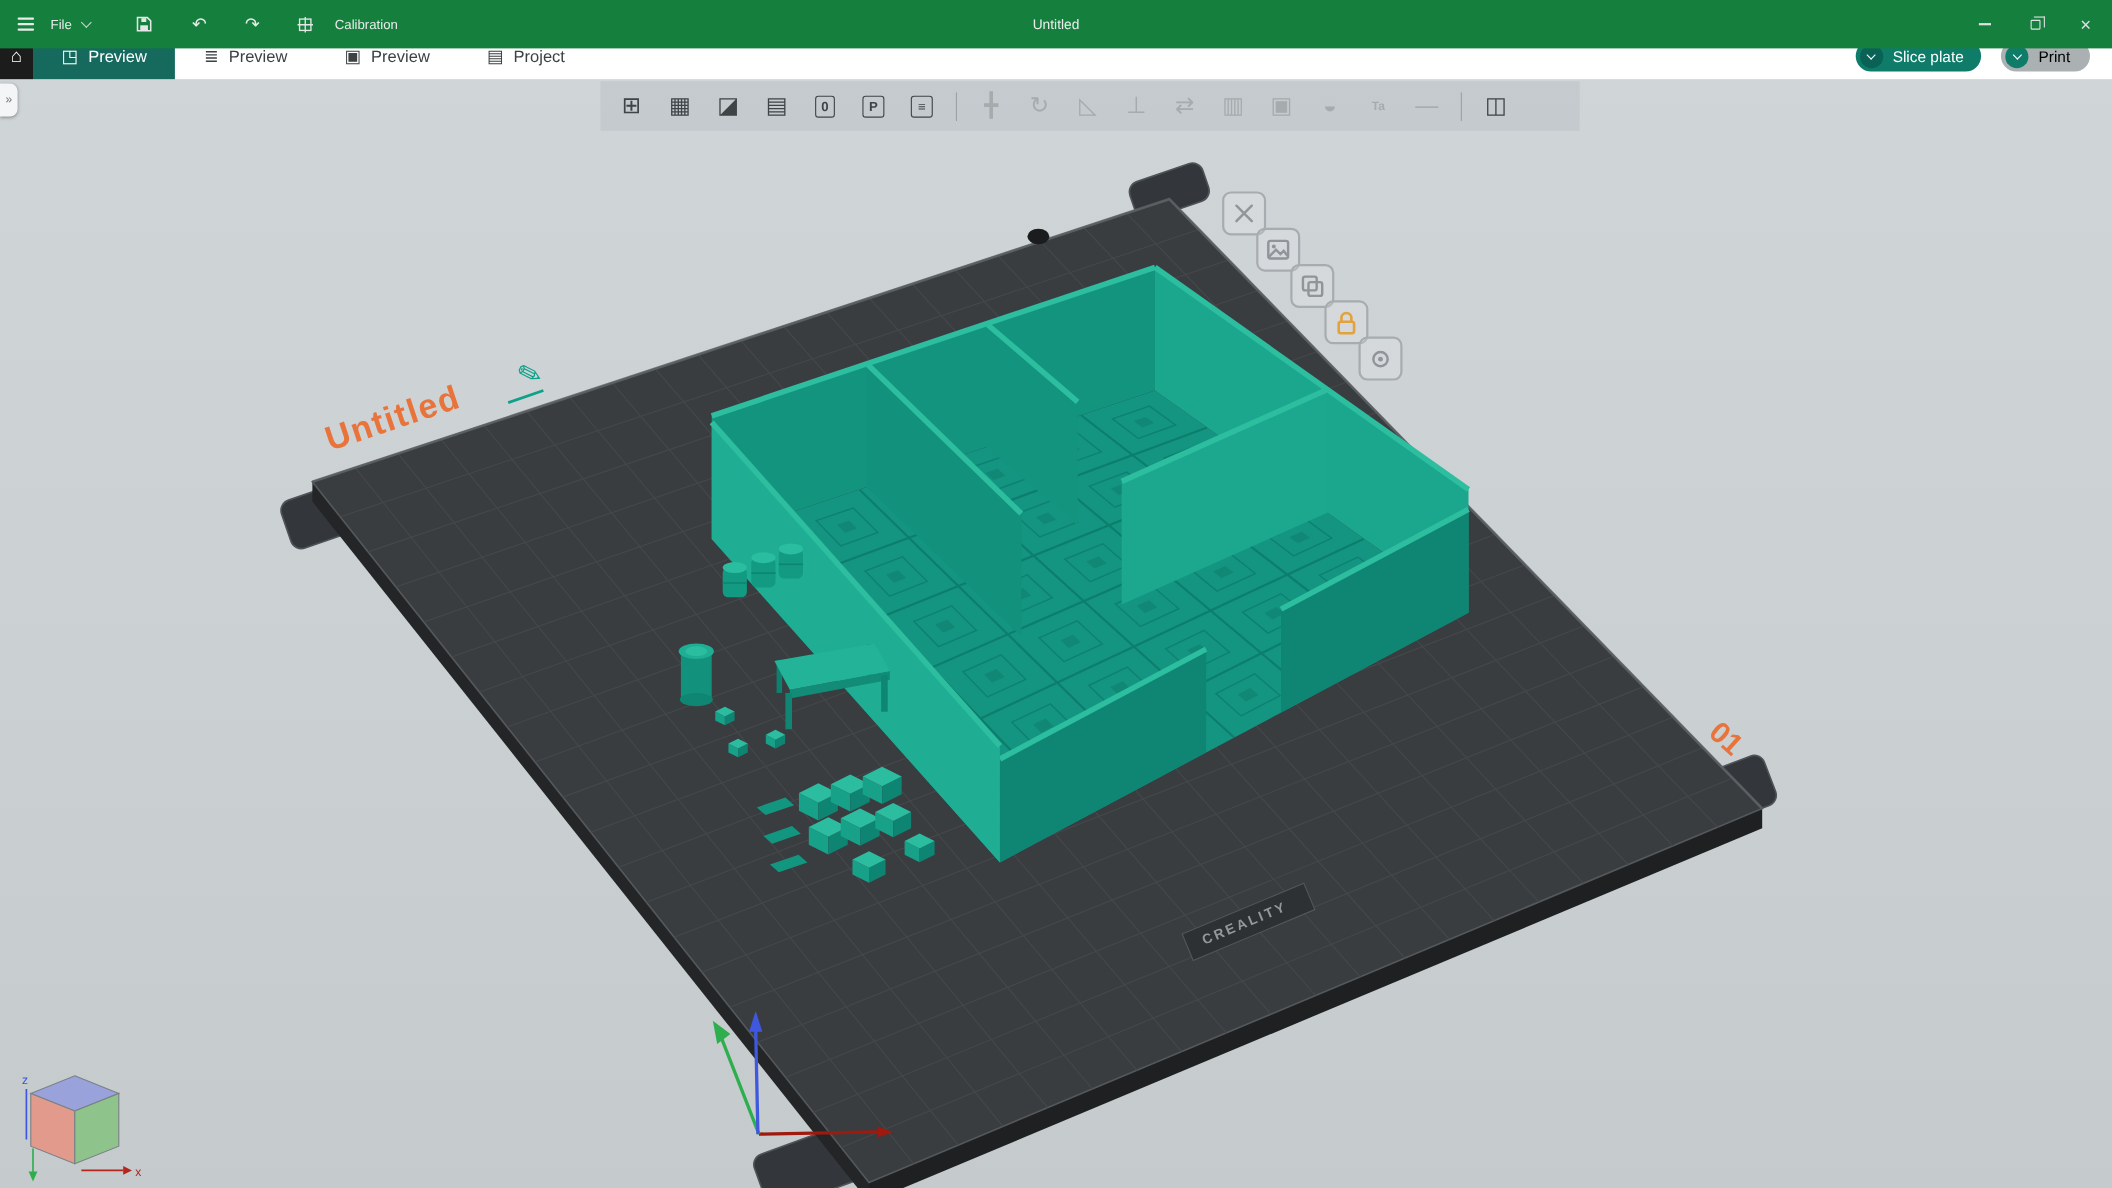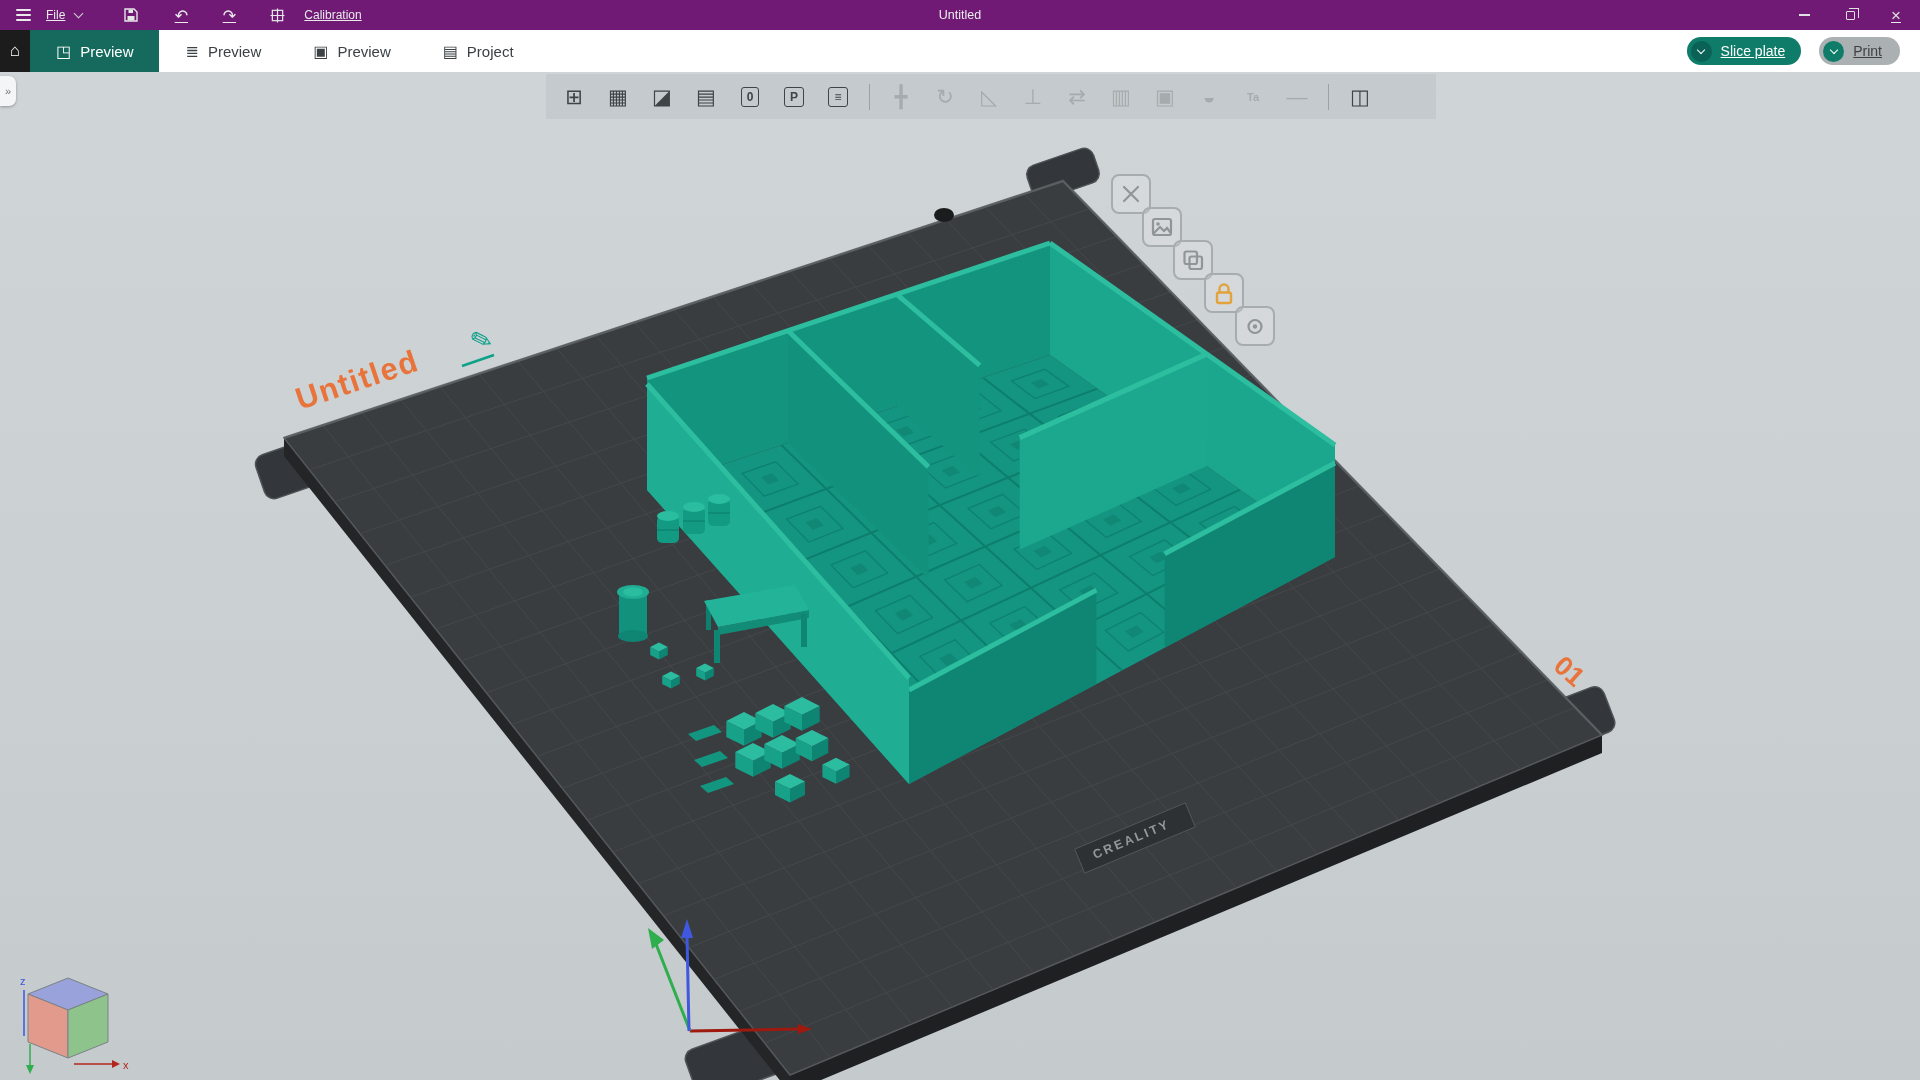--- a/index.html
+++ b/index.html
@@ -2,23 +2,23 @@
 <html><head>
 <meta charset="utf-8">
 <style>
   * { margin:0; padding:0; box-sizing:border-box; }
   html,body { width:1920px; height:1080px; overflow:hidden;
     font-family:"Liberation Sans", sans-serif;
     background:linear-gradient(180deg,#d0d5d8 0%,#cbd0d3 55%,#c5cacd 100%);
     position:relative; }
 
   
-  .titlebar { position:absolute; top:0; left:0; right:0; height:30px;
-    background:#701a75; color:#e9eaea; display:flex; align-items:center;
-    z-index:40; font-size:12px;text-decoration:underline; }
+  .titlebar { position:absolute; top:0; left:0; right:0; height:44px;
+    background:#15803d; color:#e9eaea; display:flex; align-items:center;
+    z-index:40; font-size:12px; }
   .tb-left { display:flex; align-items:center; gap:10px; padding-left:10px; }
   .menu-bars { display:flex; flex-direction:column; gap:3px; width:15px; }
   .menu-bars i { display:block; height:2px; background:#e9eaea; border-radius:1px; }
   .chev { width:7px; height:7px; border-right:1.6px solid #cfd1d2; border-bottom:1.6px solid #cfd1d2;
     transform:rotate(45deg); margin-top:-4px; display:inline-block; }
   .tb-ic { display:flex; align-items:center; justify-content:center; width:26px; height:26px; }
   .tb-glyph { font-size:16px; color:#e9eaea; }
   .tb-cal { display:flex; align-items:center; gap:19px; margin-left:18px; }
   .tb-center { position:absolute; left:0; right:0; text-align:center; font-size:12.5px;
     color:#eceeee; pointer-events:none; }
@@ -32,28 +32,28 @@
 
   
   .tabbar { position:absolute; top:30px; left:0; right:0; height:42px; background:#ffffff;
     display:flex; align-items:stretch; z-index:39; }
   .home-btn { width:30px; background:#1c1c1c; color:#fff; display:flex; align-items:center;
     justify-content:center; font-size:17px; }
   .tab { display:flex; align-items:center; gap:9px; padding:0 26px; font-size:15px; color:#3c4144; }
   .tab .ticon { font-size:16px; }
   .tab.active { background:#15695d; color:#fff; }
   .actions { margin-left:auto; display:flex; align-items:center; gap:18px; padding-right:20px; }
-  .pill { height:28px; border-radius:14px; display:flex; align-items:center; font-size:14px;text-decoration:underline; }
+  .pill { height:28px; border-radius:14px; display:flex; align-items:center; font-size:14px; }
   .pill .cc { width:21px; height:21px; border-radius:50%; display:flex; align-items:center;
     justify-content:center; margin-left:4px; }
   .pill .cdown { width:6px; height:6px; border-right:1.8px solid #fff; border-bottom:1.8px solid #fff;
     transform:rotate(45deg); margin-top:-3px; }
   .pill-slice { background:#0e7c69; color:#fff; padding-right:16px; gap:9px; }
   .pill-slice .cc { background:#0a6155; }
-  .pill-print { background:#abb0b3; color:#404040; padding-right:18px; gap:9px; }
+  .pill-print { background:#abb0b3; color:#000000; padding-right:18px; gap:9px; }
   .pill-print .cc { background:#0e7c69; }
 
   
   .toolbar { position:absolute; top:74px; left:546px; width:890px; height:45px;
     background:rgba(40,46,50,0.06); display:flex; align-items:center; z-index:20;
     padding:0 6px; }
   .tb-btn { width:44px; height:40px; display:flex; align-items:center; justify-content:center;
     font-size:21px; color:#3f4447; }
   .tb-btn.disabled { color:#a6abae; }
   .tb-btn.boxed span { border:1.5px solid currentColor; font-size:12px; font-weight:bold;

